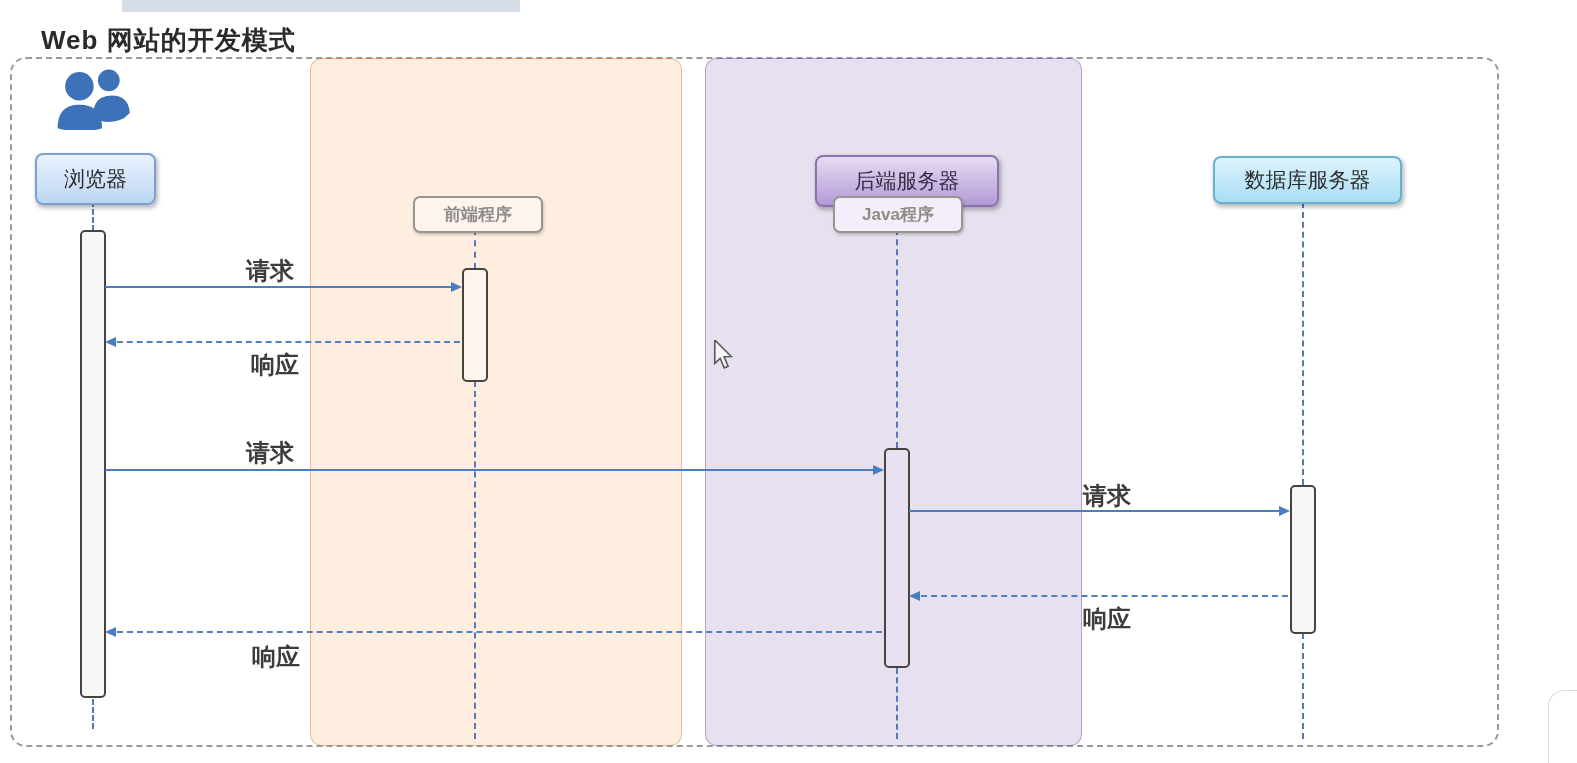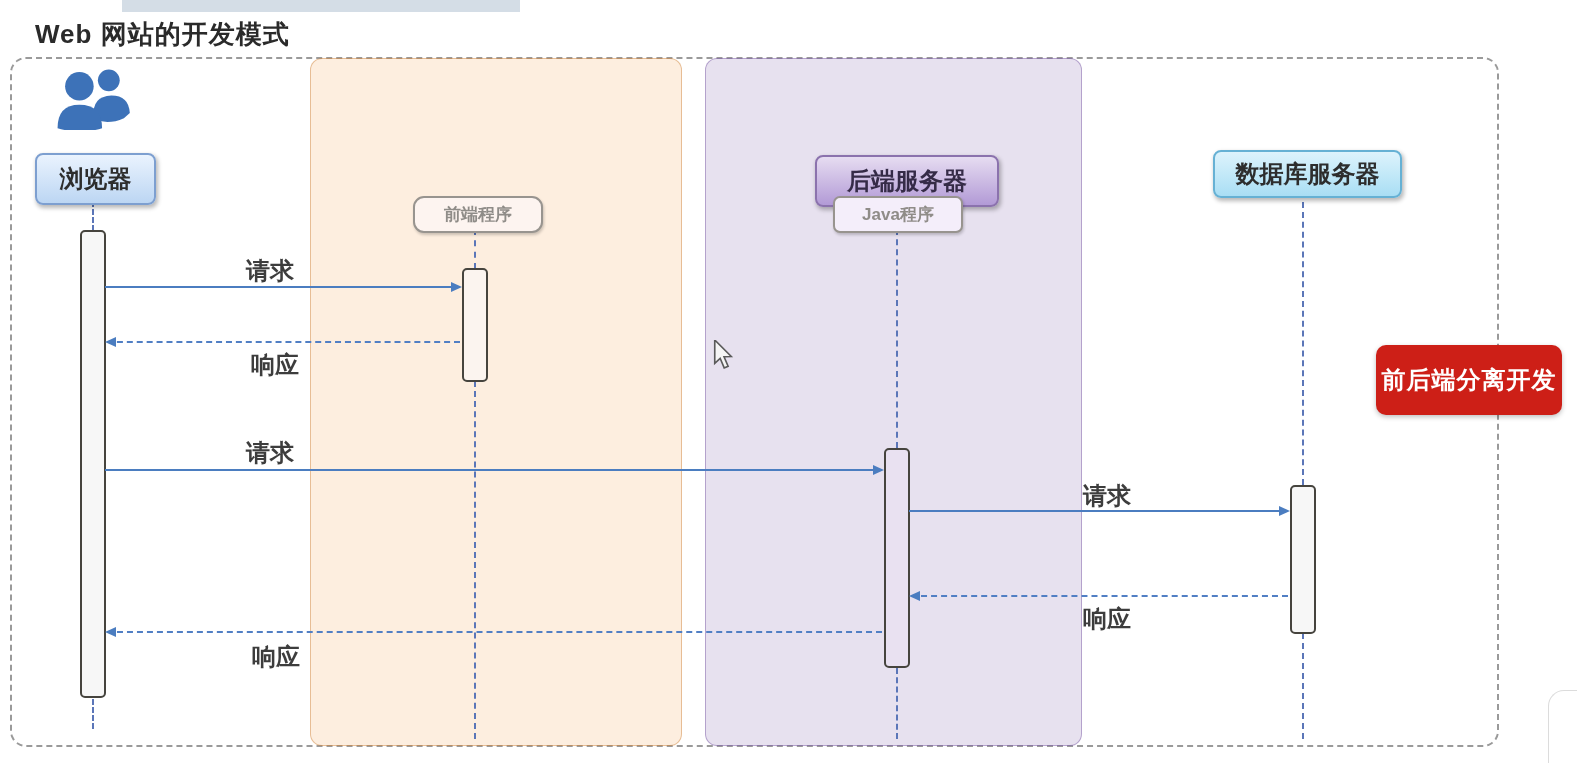--- a/index.html
+++ b/index.html
@@ -2,46 +2,46 @@
 <html><head>
 <meta charset="utf-8">
 <style>
   html,body{margin:0;padding:0;background:#ffffff;}
   #stage{
     position:relative;width:1577px;height:763px;overflow:hidden;
     font-family:"Liberation Sans","DejaVu Sans",sans-serif;background:#ffffff;
   }
   .topbar{position:absolute;left:122px;top:0;width:398px;height:12px;background:#d4dde6;}
   .title{
-    position:absolute;left:28px;top:10px;margin:7px;
+    position:absolute;left:28px;top:10px;margin:13px;
     font-size:26px;font-weight:800;color:#2a2a2a;letter-spacing:1px;
   }
   .frame{
     position:absolute;left:10px;top:57px;width:1485px;height:686px;
     border:2px dashed #9a9a9a;border-radius:16px;background:#ffffff;z-index:1;
   }
   .col{position:absolute;top:58px;height:686px;border-radius:12px;z-index:2;}
   .col-orange{left:310px;width:370px;background:rgba(243,158,80,0.18);border:1.5px solid rgba(205,130,60,0.45);}
   .col-purple{left:705px;width:375px;background:rgba(137,103,175,0.20);border:1.5px solid rgba(130,100,170,0.5);}
   .ll{position:absolute;width:0;border-left:2.5px dashed #5b76b8;z-index:3;}
   .actor{
     position:absolute;display:flex;align-items:center;justify-content:center;
-    font-size:24px;font-weight:700;color:#2d2d2d;border-radius:8px;z-index:5;
+    font-size:21px;font-weight:400;color:#2d2d2d;border-radius:8px;z-index:5;
     box-shadow:1.5px 2.5px 4px rgba(0,0,0,0.28);
   }
   .actor.browser{left:35px;top:153px;width:117px;height:48px;background:linear-gradient(#eaf3fe,#bcd6f3);border:2px solid #7d9fd0;}
   .actor.frontend{left:385px;top:155px;width:180px;height:48px;background:linear-gradient(#fbdccb,#f2967c);border:2px solid #c97f63;color:#3c2c28;}
   .actor.backend{left:815px;top:155px;width:180px;height:48px;background:linear-gradient(#e6dcf1,#b29ad6);border:2px solid #8b72ad;color:#352b47;}
-  .actor.database{left:1213px;top:150px;width:185px;height:44px;background:linear-gradient(#ddf3fc,#a9def4);border:2px solid #66b1d4;text-align:right;}
+  .actor.database{left:1213px;top:156px;width:185px;height:44px;background:linear-gradient(#ddf3fc,#a9def4);border:2px solid #66b1d4;text-align:right;}
   .subbox{
     position:absolute;display:flex;align-items:center;justify-content:center;
     font-size:17px;font-weight:700;color:#8f8c88;background:#fdf4f0;
     border:2px solid #98948f;border-radius:7px;z-index:6;box-shadow:1px 2px 3px rgba(0,0,0,0.2);
   }
-  .subbox.frontend-sub{left:413px;top:196px;width:126px;height:33px;border-radius:11px;}
+  .subbox.frontend-sub{left:413px;top:196px;width:126px;height:33px;}
   .subbox.backend-sub{left:833px;top:196px;width:126px;height:33px;background:#f4eefa;}
   .act{
     position:absolute;width:22px;background:#f7f7f7;border:2.5px solid #46443e;
     border-radius:5px;z-index:4;
   }
   .act.fe{background:#fbf4ef;}
   .act.be{background:#e9e1f1;}
   .arrow{position:absolute;height:0;z-index:5;}
   .arrow.solid{border-top:2.5px solid #4b7dc0;}
   .arrow.dashed{border-top:2.5px dashed #517fc4;}
@@ -126,21 +126,20 @@
   <div class="arrow dashed" style="left:911px;top:595px;width:377px;">
       <span class="head left"></span>
     </div>
   <div class="msg-label" style="left:1083px;top:603px;">响应</div>
 
   <div class="arrow dashed" style="left:107px;top:631px;width:775px;">
       <span class="head left"></span>
     </div>
   <div class="msg-label" style="left:252px;top:641px;">响应</div>
 
-  <div class="badge">前后端分离开发</div>
 
   <div class="ghost-card"></div>
 
   <svg class="cursor" width="22" height="30" viewBox="0 0 13 20">
     <path d="M1 0 L1 15.5 L4.6 12.2 L7.3 18.6 L9.9 17.5 L7.2 11.2 L12 11 Z" fill="#f5f5f5" stroke="#5a5a5a" stroke-width="1.1"></path>
   </svg>
 
 </div>
 
 </body></html>

